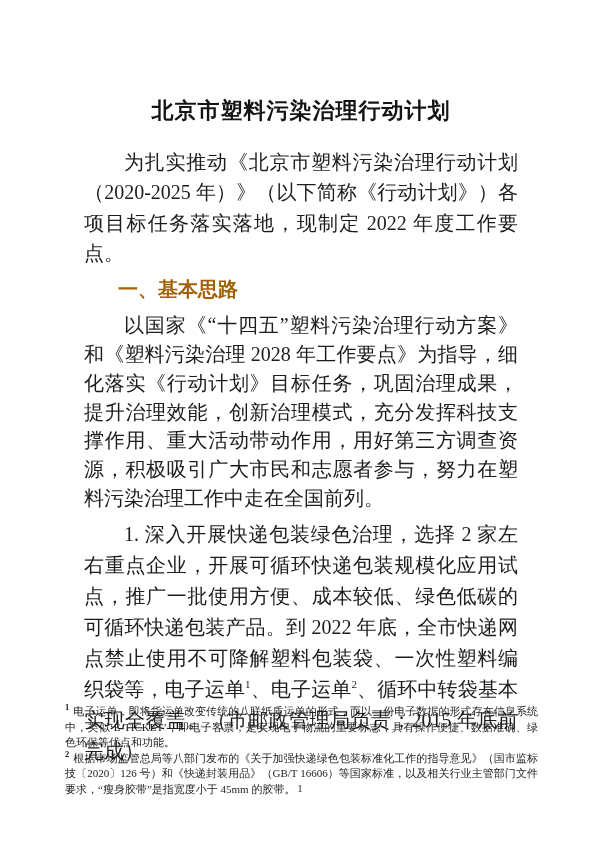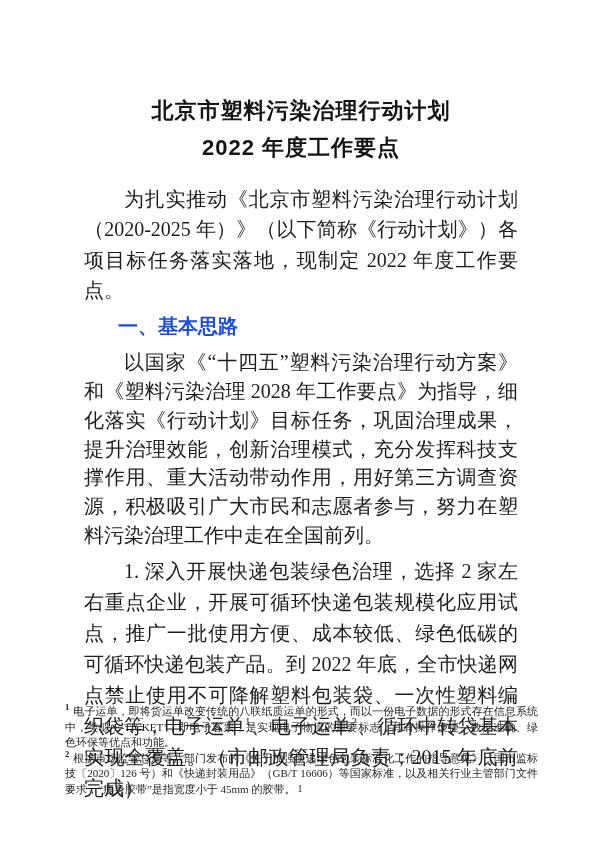--- a/index.html
+++ b/index.html
@@ -41,21 +41,21 @@
     text-indent: 2em;
   }
   .para-sec2 { line-height: 31px; }
   .section-heading {
     margin: 6px 0 0 0;
     font-family: "Liberation Sans", "DejaVu Sans", sans-serif;
     font-weight: 700;
     font-size: 20px;
     line-height: 31px;
     text-indent: 2em;
-    color: #1d4ed8;
+    color: #a16207;
   }
   .sec2-body { line-height: 28.8px; }
   sup.fn-ref {
     font-size: 11px;
     line-height: 0;
     vertical-align: super;
   }
   .footnotes {
     position: absolute;
     left: 65px;
@@ -84,21 +84,20 @@
     color: #333;
   }
 </style>
 </head>
 <body>
 
 <div class="page">
 
   <h1 class="doc-title">
     <span class="title-line">北京市塑料污染治理行动计划</span>
-    <span class="title-line">2022 年度工作要点</span>
   </h1>
 
   <p class="body-para">为扎实推动《北京市塑料污染治理行动计划（2020-2025 年）》（以下简称《行动计划》）各项目标任务落实落地，现制定 2022 年度工作要点。</p>
 
   <h2 class="section-heading">一、基本思路</h2>
 
   <p class="body-para sec2-body">以国家《“十四五”塑料污染治理行动方案》和《塑料污染治理 2028 年工作要点》为指导，细化落实《行动计划》目标任务，巩固治理成果，提升治理效能，创新治理模式，充分发挥科技支撑作用、重大活动带动作用，用好第三方调查资源，积极吸引广大市民和志愿者参与，努力在塑料污染治理工作中走在全国前列。</p>
 
 
   <p class="body-para para-sec2"><span>1. 深入开展快递包装绿色治理，选择 2 家左右重点企业，开展可循环快递包装规模化应用试点，推广一批使用方便、成本较低、绿色低碳的可循环快递包装产品。到 2022 年底，全市快递网点禁止使用不可降解塑料包装袋、一次性塑料编织袋等，电子运单</span><sup class="fn-ref">1</sup><span>、电子运单</span><sup class="fn-ref">2</sup><span>、循环中转袋基本实现全覆盖。</span><span>（市邮政管理局负责；2015 年底前完成）</span></p>

